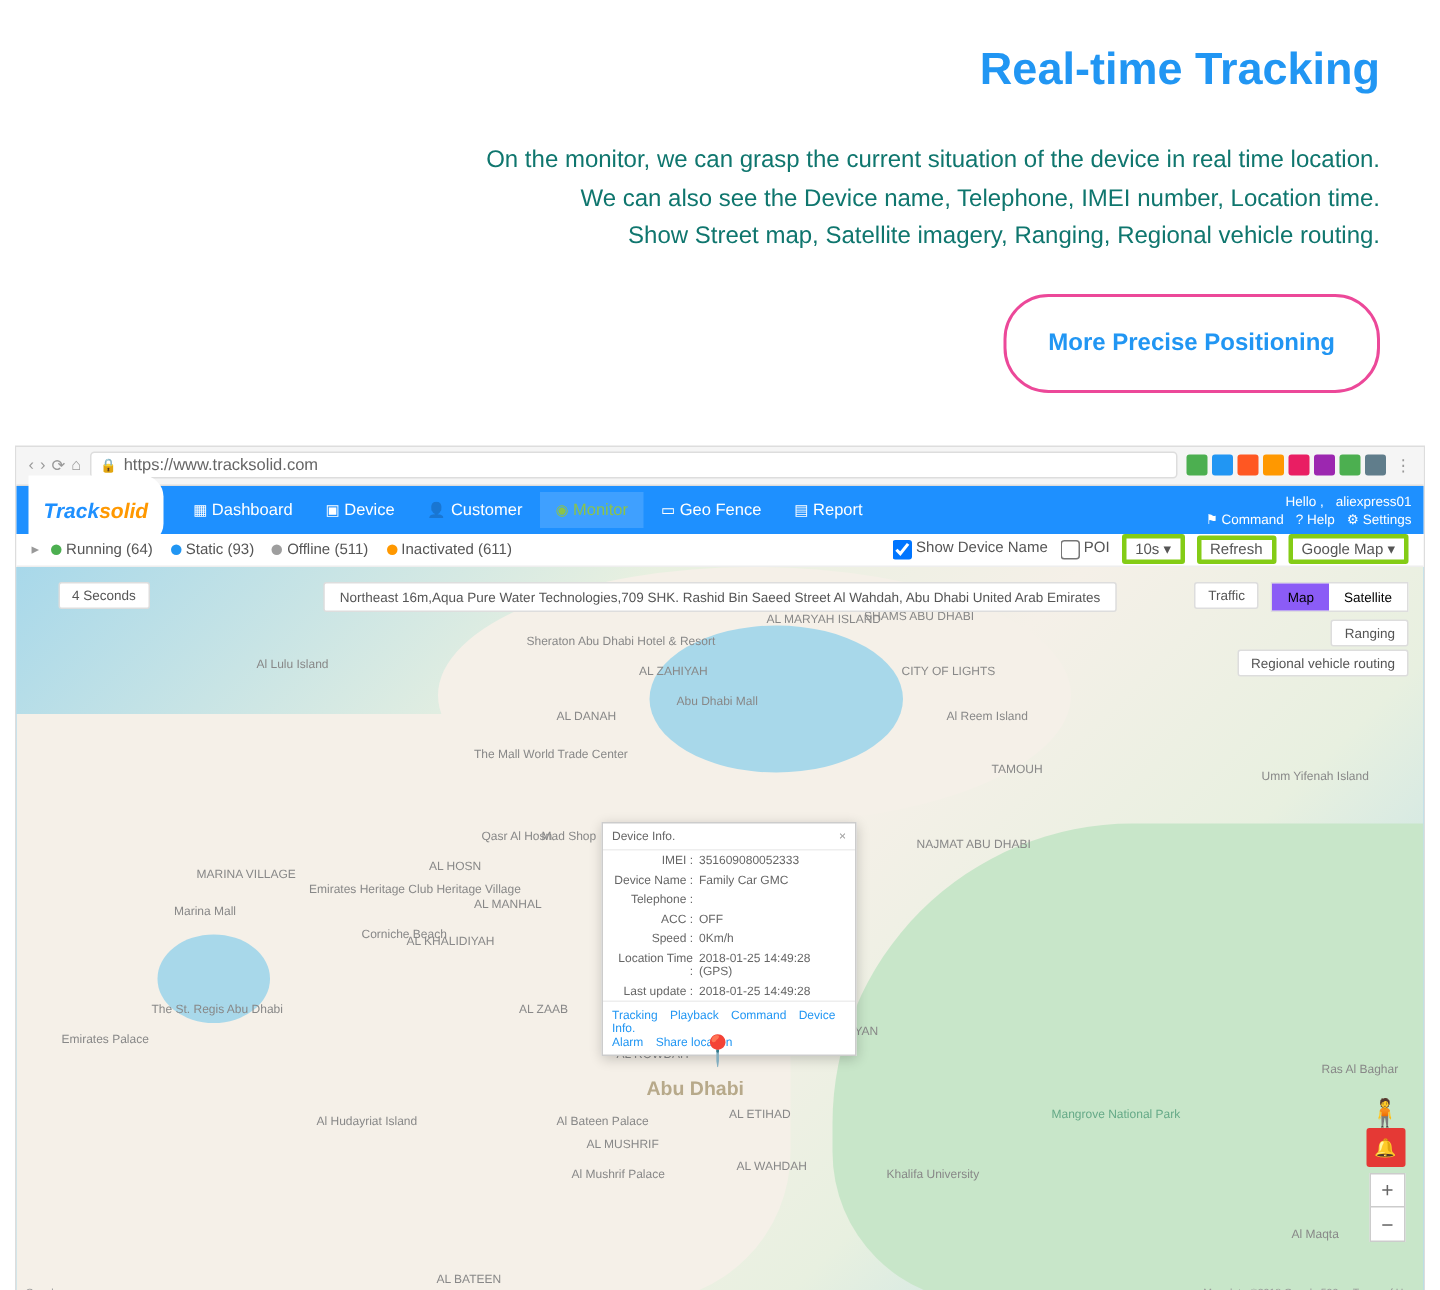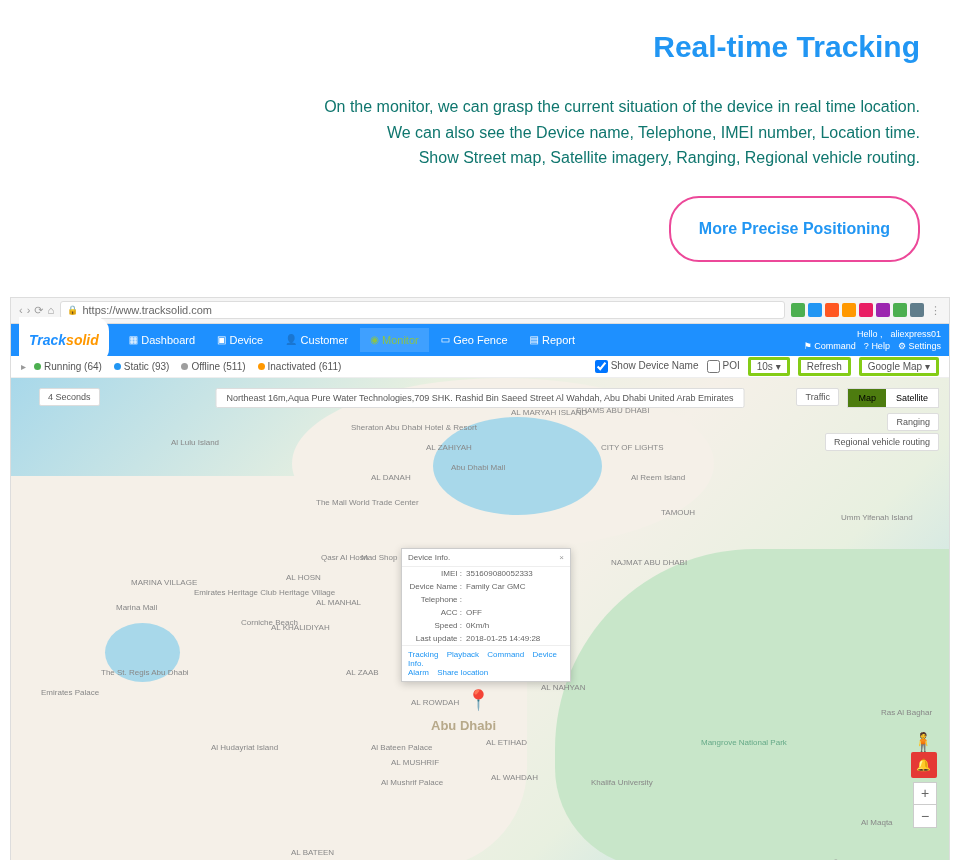--- a/index.html
+++ b/index.html
@@ -37,21 +37,21 @@
 .mapbg{position:absolute;inset:0;background:linear-gradient(135deg,#a8d8ea 0%,#e8f0e0 30%,#f5f0e8 50%,#e8f0e0 70%,#a8d8ea 100%)}
 .land{position:absolute;background:#f5f0e8}
 .land1{left:0;top:20%;width:55%;height:80%;border-radius:0 200px 100px 0}
 .land2{right:0;top:35%;width:42%;height:65%;border-radius:200px 0 0 100px;background:#c8e6c9}
 .land3{left:30%;top:0;width:45%;height:35%;border-radius:50%}
 .water{position:absolute;background:#a8d8ea;border-radius:50%}
 .infobar{position:absolute;top:10px;left:50%;transform:translateX(-50%);background:#fff;border:1px solid #ddd;padding:4px 10px;font-size:9px;color:#555;border-radius:2px;white-space:nowrap}
 .chip{position:absolute;background:#fff;border:1px solid #ddd;padding:3px 8px;font-size:9px;color:#555;border-radius:2px;cursor:pointer}
 .maptoggle{position:absolute;top:10px;right:10px;display:flex;background:#fff;border:1px solid #ddd;font-size:9px}
 .maptoggle span{padding:4px 10px;cursor:pointer}
-.maptoggle span.active{background:#4d7c0f}
+.maptoggle span.active{background:#8b5cf6}
 .popup{position:absolute;left:390px;top:170px;background:#fff;border:1px solid #ccc;box-shadow:0 2px 8px rgba(0,0,0,.2);width:170px;font-size:8px}
 .popup .hdr{display:flex;justify-content:space-between;padding:4px 6px;border-bottom:1px solid #eee;color:#666}
 .popup .hdr .x{cursor:pointer;color:#999}
 .popup .row{display:flex;padding:2px 6px;color:#666}
 .popup .row .lbl{width:58px;text-align:right;padding-right:4px}
 .popup .row .val{flex:1}
 .popup .links{padding:4px 6px;border-top:1px solid #eee}
 .popup .links a{color:#2196f3;margin-right:6px;cursor:pointer;font-size:8px}
 .marker{position:absolute;left:455px;top:310px;color:#d32f2f;font-size:20px}
 .zoom{position:absolute;right:12px;bottom:40px;display:flex;flex-direction:column;background:#fff;border:1px solid #ccc}
@@ -193,21 +193,21 @@
     <div class="mlabel" style="left:30px;top:310px">Emirates Palace</div>
     <div class="mlabel" style="left:230px;top:240px">Corniche Beach</div>
     <div class="mlabel" style="left:620px;top:95px">Al Reem Island</div>
     <div class="mlabel" style="left:690px;top:360px;color:#6a8">Mangrove National Park</div>
     <div class="mlabel" style="left:500px;top:30px">AL MARYAH ISLAND</div>
     <div class="mlabel" style="left:340px;top:45px">Sheraton Abu Dhabi Hotel &amp; Resort</div>
     <div class="mlabel" style="left:160px;top:60px">Al Lulu Island</div>
     <div class="mlabel" style="left:440px;top:85px">Abu Dhabi Mall</div>
     <div class="mlabel" style="left:305px;top:120px">The Mall World Trade Center</div>
     <div class="mlabel" style="left:310px;top:175px">Qasr Al Hosn</div>
-    <div class="mlabel" style="left:183px;top:210px">Emirates Heritage Club Heritage Village</div>
+    <div class="mlabel" style="left:195px;top:210px">Emirates Heritage Club Heritage Village</div>
     <div class="mlabel" style="left:90px;top:290px">The St. Regis Abu Dhabi</div>
     <div class="mlabel" style="left:280px;top:470px">AL BATEEN</div>
     <div class="mlabel" style="left:400px;top:320px">AL ROWDAH</div>
     <div class="mlabel" style="left:380px;top:380px">AL MUSHRIF</div>
     <div class="mlabel" style="left:260px;top:245px">AL KHALIDIYAH</div>
     <div class="mlabel" style="left:305px;top:220px">AL MANHAL</div>
     <div class="mlabel" style="left:335px;top:290px">AL ZAAB</div>
     <div class="mlabel" style="left:360px;top:95px">AL DANAH</div>
     <div class="mlabel" style="left:415px;top:65px">AL ZAHIYAH</div>
     <div class="mlabel" style="left:530px;top:305px">AL NAHYAN</div>
@@ -257,20 +257,24 @@
         </div>
       <div class="row">
           <span class="lbl">ACC :</span>
           <span class="val">OFF</span>
         </div>
       <div class="row">
           <span class="lbl">Speed :</span>
           <span class="val">0Km/h</span>
         </div>
       <div class="row">
+          <span class="lbl">Location Time :</span>
+          <span class="val">2018-01-25 14:49:28 (GPS)</span>
+        </div>
+      <div class="row">
           <span class="lbl">Last update :</span>
           <span class="val">2018-01-25 14:49:28</span>
         </div>
       <div class="links">
         <a>Tracking</a>
         <a>Playback</a>
         <a>Command</a>
         <a>Device Info.</a><br>
         <a>Alarm</a>
         <a>Share location</a>

